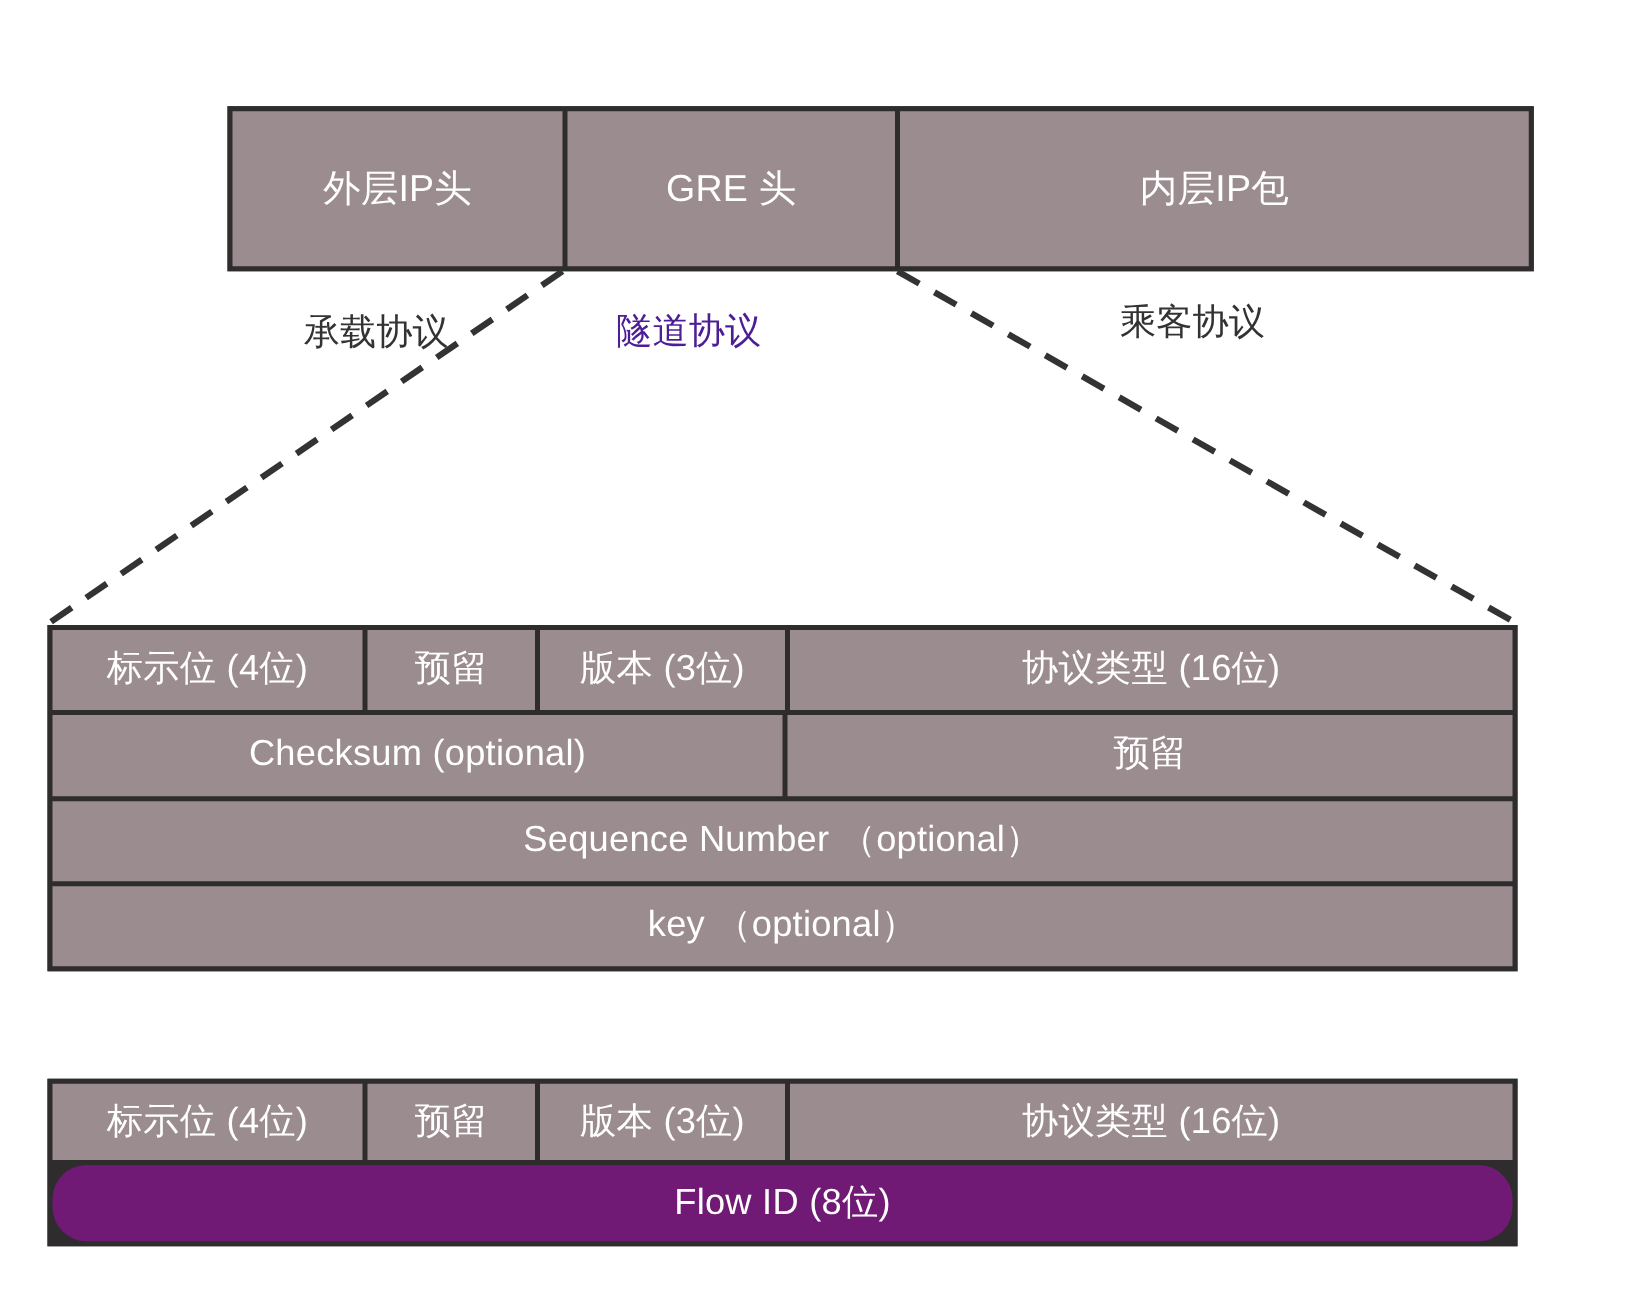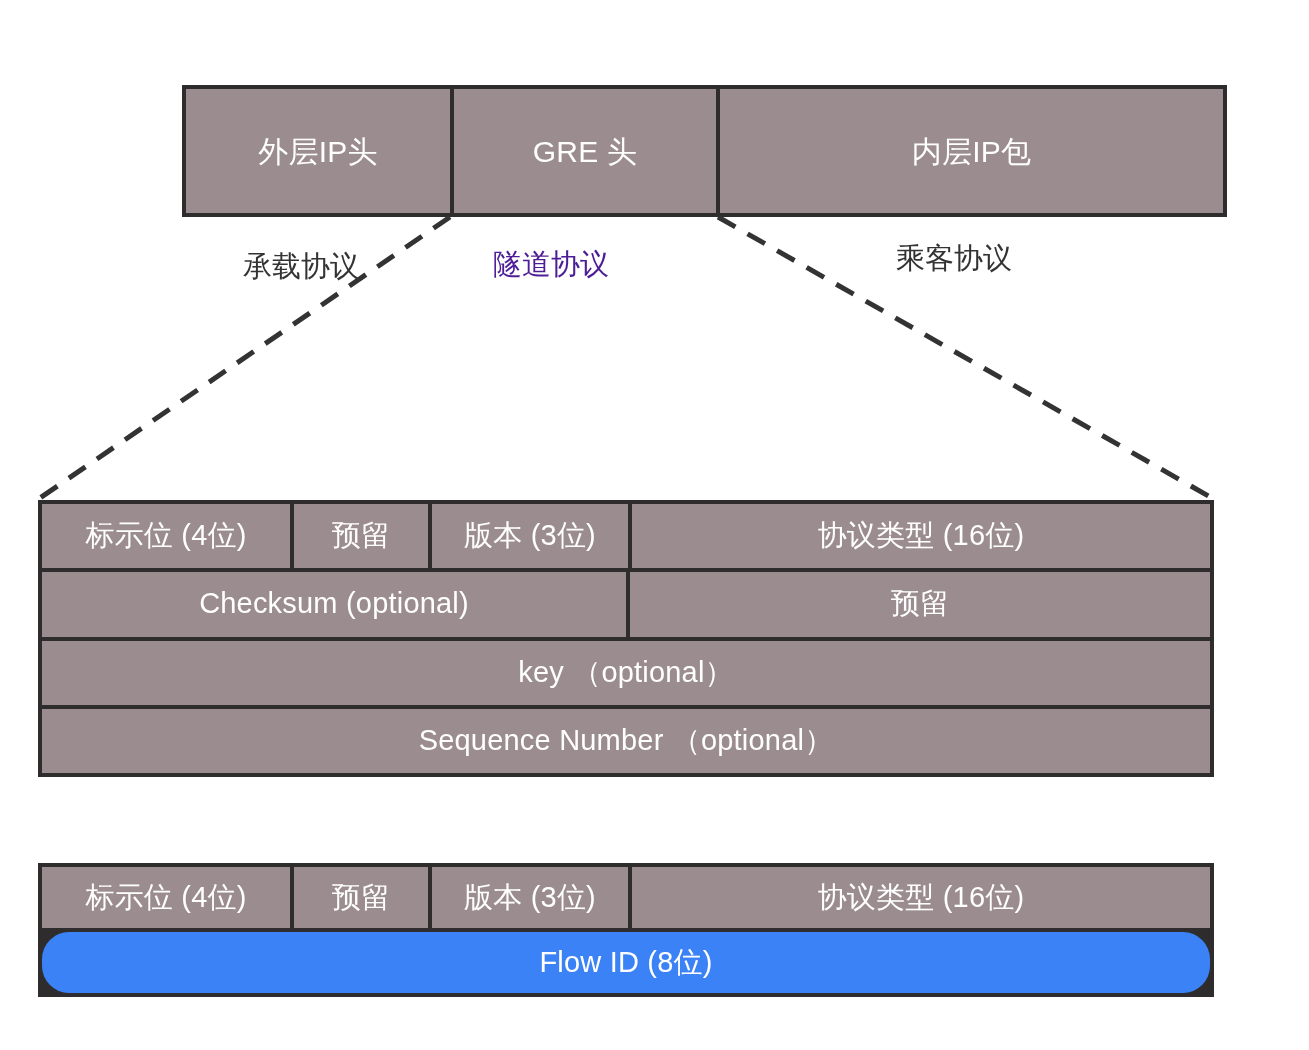--- a/index.html
+++ b/index.html
@@ -154,35 +154,35 @@
       <div class="pkt-cell c-version" style="background: rgb(155, 140, 144); color: rgb(255, 255, 255);">版本 (3位)</div>
       <div class="pkt-cell c-prototype" style="background: rgb(155, 140, 144); color: rgb(255, 255, 255);">协议类型 (16位)</div>
     </div>
 
     <div class="pkt-row">
       <div class="pkt-cell c-checksum" style="background: rgb(155, 140, 144); color: rgb(255, 255, 255); text-align: right;">Checksum (optional)</div>
       <div class="pkt-cell c-reserved2" style="background: rgb(155, 140, 144); color: rgb(255, 255, 255);">预留</div>
     </div>
 
     <div class="pkt-row">
-      <div class="pkt-cell c-full" style="background: rgb(155, 140, 144); color: rgb(255, 255, 255);">key （optional）</div>
+      <div class="pkt-cell c-full" style="background: rgb(155, 140, 144); color: rgb(255, 255, 255);">Sequence Number （optional）</div>
     </div>
 
     <div class="pkt-row">
-      <div class="pkt-cell c-full" style="background: rgb(155, 140, 144); color: rgb(255, 255, 255);">Sequence Number （optional）</div>
+      <div class="pkt-cell c-full" style="background: rgb(155, 140, 144); color: rgb(255, 255, 255);">key （optional）</div>
     </div>
   </div>
 
   <div class="pkt-table" id="nvgre-header-table" style="border-color: rgb(46, 44, 45); background: rgb(46, 44, 45);">
 
     <div class="pkt-row">
       <div class="pkt-cell c-flags" style="background: rgb(155, 140, 144); color: rgb(255, 255, 255);">标示位 (4位)</div>
       <div class="pkt-cell c-reserved" style="background: rgb(155, 140, 144); color: rgb(255, 255, 255);">预留</div>
       <div class="pkt-cell c-version" style="background: rgb(155, 140, 144); color: rgb(255, 255, 255);">版本 (3位)</div>
       <div class="pkt-cell c-prototype" style="background: rgb(155, 140, 144); color: rgb(255, 255, 255);">协议类型 (16位)</div>
     </div>
 
     <div class="pkt-row">
-      <div class="pkt-cell c-flowid" style="background: #3b82f6; color: rgb(255, 255, 255); border-radius: 27px;">Flow ID (8位)</div>
+      <div class="pkt-cell c-flowid" style="background: #701a75; color: rgb(255, 255, 255); border-radius: 27px;">Flow ID (8位)</div>
     </div>
   </div>
 
 </div>
 
 </body></html>

